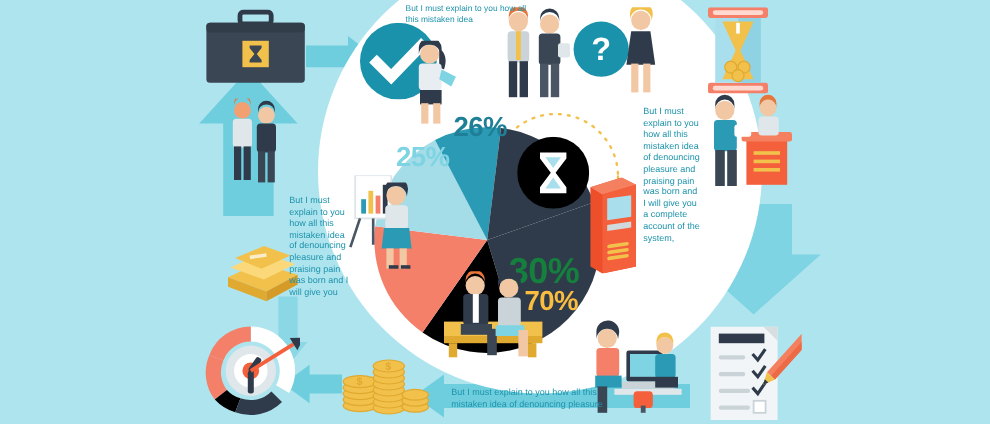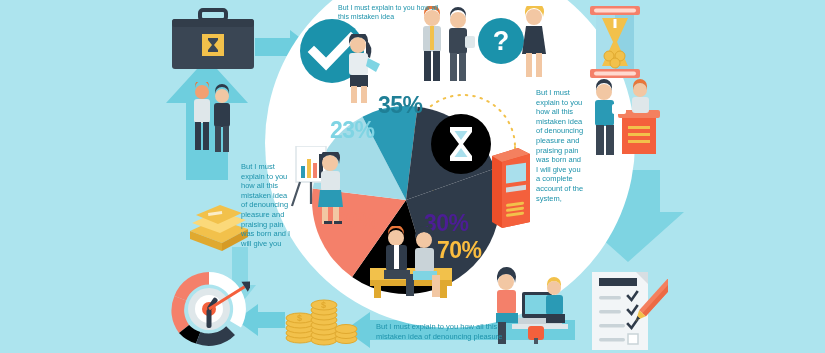--- a/index.html
+++ b/index.html
@@ -16,21 +16,21 @@
   .white-disc{
     left:265px;top:-42px;width:370px;height:370px;border-radius:50%;
     background:#ffffff;
   }
 
   
   .pct{font-weight:bold;letter-spacing:-0.5px;line-height:1;}
   .pct-13{font-size:23px;color:#1f7f96;left:378px;top:94px;}
   .pct-15{font-size:23px;color:#7fd4e3;left:330px;top:119px;}
   .pct-20{font-size:23px;color:#f4806a;left:333px;top:210px;}
-  .pct-30{font-size:23px;color:#4c1d95;left:424px;top:212px;}
+  .pct-30{font-size:30px;color:#15803d;left:424px;top:212px;}
   .pct-22{font-size:23px;color:#fbbd3f;left:437px;top:239px;}
 
   
   .txt{
     color:#1e93ab;line-height:1.28;font-weight:400;
   }
   .txt-top{left:338px;top:4px;width:105px;font-size:7px;text-align:left;}
   .txt-left{left:241px;top:162px;width:52px;font-size:7.5px;}
   .txt-right{left:536px;top:88px;width:48px;font-size:7.5px;}
   .txt-bottom{left:376px;top:322px;width:135px;font-size:7.5px;}
@@ -92,22 +92,22 @@
       <path d="M 0 0 L -53.9 77.1 A 94 94 0 0 1 -93.3 -11.5 Z" fill="#f4806a"></path>
 
       <path d="M 0 0 L -93.3 -11.5 A 94 94 0 0 1 -43.5 -83.3 Z" fill="#a4dce8"></path>
 
       <path d="M 0 0 L -43.5 -83.3 A 94 94 0 0 1 11.5 -93.3 Z" fill="#2a9ab5"></path>
 
       <path d="M 0 0 L 11.5 -93.3 A 94 94 0 0 1 88.9 -31.4 Z" fill="#2f3b4a"></path>
     </g>
   </svg>
 
-  <div class="abs pct pct-13">35%</div>
-  <div class="abs pct pct-15">23%</div>
+  <div class="abs pct pct-13">26%</div>
+  <div class="abs pct pct-15">25%</div>
   <div class="abs pct pct-20">20%</div>
   <div class="abs pct pct-30">30%</div>
   <div class="abs pct pct-22">70%</div>
 
   <svg class="abs" style="left:431px;top:114px;" width="60" height="60">
     <circle cx="30" cy="30" r="30" fill="#fbc košice"></circle>
     <path d="M19 13 H41 V18 L32 30 L41 42 V47 H19 V42 L28 30 L19 18 Z" fill="#ffffff"></path>
     <path d="M23.5 17 H36.5 L30 26 Z" fill="#a9dfec"></path>
     <path d="M30 34 L36.5 43 H23.5 Z" fill="#a9dfec"></path>
   </svg>

